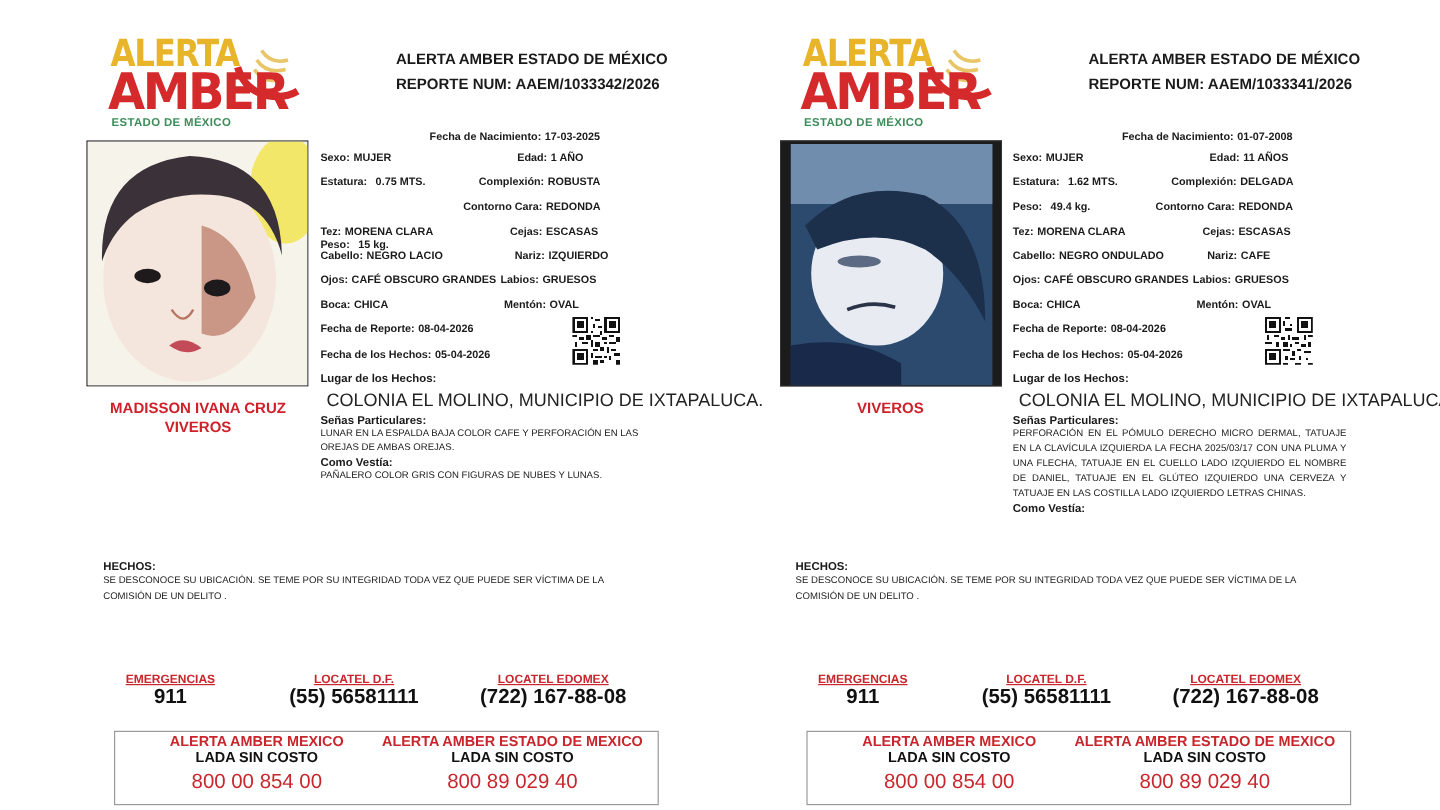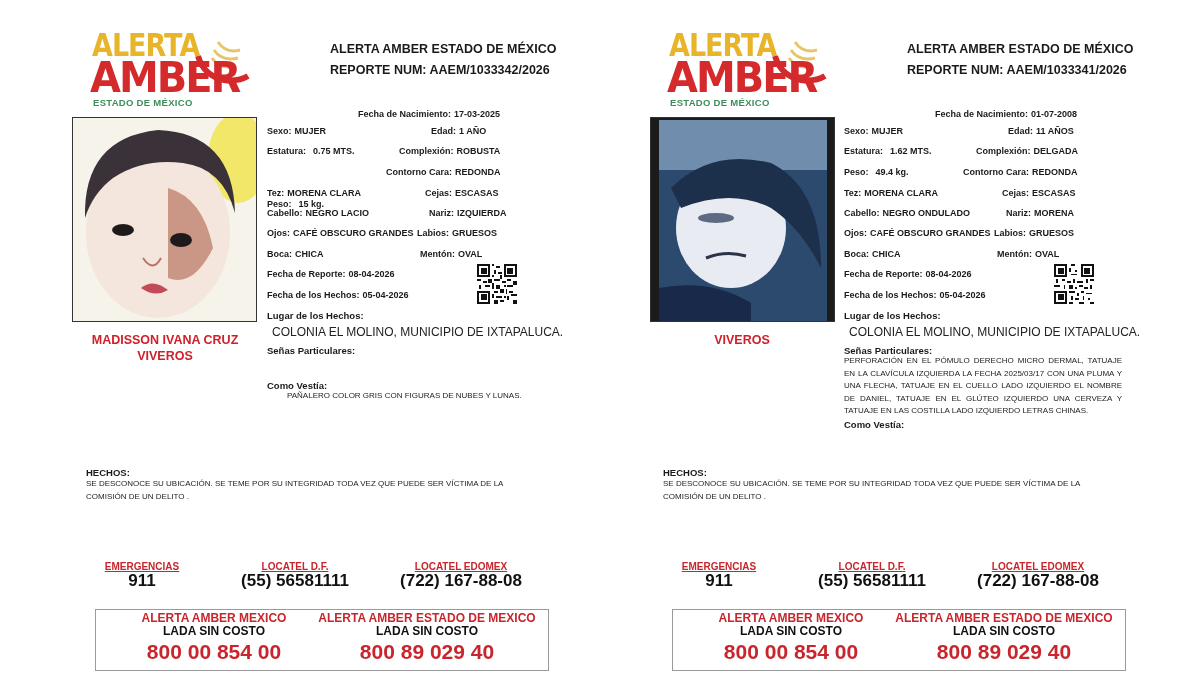--- a/index.html
+++ b/index.html
@@ -31,34 +31,34 @@
 
   .field { position: absolute; font-size: 9px; font-weight: bold; white-space: nowrap; color: #1a1a1a; }
   .field .lbl { }
   .field .val { margin-left: 3px; }
 
   .qr { position: absolute; left: 437px; top: 252px; width: 40px; height: 40px; }
 
   .section-label { position: absolute; font-size: 9.5px; font-weight: bold; color: #1a1a1a; }
   .section-text { position: absolute; font-size: 8px; color: #222; line-height: 12px; text-transform: uppercase; }
   .section-text.j { text-align: justify; text-align-last: left; }
-  .lugar-val { position: absolute; font-size: 12px; color: #222; white-space: nowrap; }
+  .lugar-val { position: absolute; font-size: 15px; color: #222; white-space: nowrap; }
 
   .hechos-label { position: absolute; left: 46px; top: 455px; font-size: 9.5px; font-weight: bold; }
   .hechos-text { position: absolute; left: 46px; top: 466px; width: 450px; font-size: 8px; line-height: 12.5px; color: #222; }
 
   .contact { position: absolute; text-align: center; }
   .contact .c-lbl { color: #c8262c; font-weight: bold; font-size: 10px; white-space: nowrap; text-decoration: underline; }
   .contact .c-num { color: #111; font-weight: bold; font-size: 17px; white-space: nowrap; line-height: 18px; }
 
   .hotline-box { position: absolute; left: 55px; top: 597px; width: 454px; height: 62px; border: 1px solid #9a9a9a; }
   .hl { position: absolute; top: 2px; text-align: center; }
   .hl .h-title { color: #c8262c; font-weight: bold; font-size: 12px; white-space: nowrap; line-height: 13px; }
   .hl .h-sub { color: #111; font-weight: bold; font-size: 12px; white-space: nowrap; line-height: 13px; }
-  .hl .h-num { color: #c8262c; font-weight: bold; font-size: 21px; white-space: nowrap; line-height: 28px; }
+  .hl .h-num { color: #c8262c; font-weight: normal; font-size: 17px; white-space: nowrap; line-height: 28px; }
 </style>
 </head>
 <body>
 
 <div class="poster left">
   <div class="logo">
     <svg width="60" height="60" viewBox="0 0 60 60">
       <path d="M8 20 Q14 40 34 44 Q48 46 58 40" stroke="#d42a2c" stroke-width="6" fill="none"></path>
       <path d="M22 22 Q30 34 44 30" stroke="#e8c566" stroke-width="3" fill="none"></path>
       <path d="M24 14 Q32 26 48 22" stroke="#e8c566" stroke-width="3" fill="none"></path>
@@ -99,21 +99,21 @@
   <div class="field" style="left:227px;top:134px;"><span class="lbl">Estatura:</span><span class="val" style="margin-left:7px">0.75 MTS.</span></div>
   <div class="field" style="left:359px;top:134px;"><span class="lbl">Complexión:</span><span class="val">ROBUSTA</span></div>
 
   <div class="field" style="left:227px;top:155px;margin-top:32px;"><span class="lbl">Peso:</span><span class="val" style="margin-left:7px">15 kg.</span></div>
   <div class="field" style="left:346px;top:155px;"><span class="lbl">Contorno Cara:</span><span class="val">REDONDA</span></div>
 
   <div class="field" style="left:227px;top:176px;"><span class="lbl">Tez:</span><span class="val">MORENA CLARA</span></div>
   <div class="field" style="left:385px;top:176px;"><span class="lbl">Cejas:</span><span class="val">ESCASAS</span></div>
 
   <div class="field" style="left:227px;top:196px;"><span class="lbl">Cabello:</span><span class="val">NEGRO LACIO</span></div>
-  <div class="field" style="left:389px;top:196px;"><span class="lbl">Nariz:</span><span class="val">IZQUIERDA</span></div>
+  <div class="field" style="left:389px;top:196px;"><span class="lbl">Nariz:</span><span class="val">IZQUIERDO</span></div>
 
   <div class="field" style="left:227px;top:216px;"><span class="lbl">Ojos:</span><span class="val">CAFÉ OBSCURO GRANDES</span></div>
   <div class="field" style="left:375px;top:216px;background:#fff;padding-left:2px;"><span class="lbl">Labios:</span><span class="val">GRUESOS</span></div>
 
   <div class="field" style="left:227px;top:237px;"><span class="lbl">Boca:</span><span class="val">CHICA</span></div>
   <div class="field" style="left:380px;top:237px;"><span class="lbl">Mentón:</span><span class="val">OVAL</span></div>
 
   <div class="field" style="left:227px;top:257px;"><span class="lbl">Fecha de Reporte:</span><span class="val">08-04-2026</span></div>
   <div class="field" style="left:227px;top:278px;"><span class="lbl">Fecha de los Hechos:</span><span class="val">05-04-2026</span></div>
 
@@ -121,23 +121,24 @@
     <svg width="40" height="40" viewBox="0 0 21 21" shape-rendering="crispEdges">
       <rect width="21" height="21" fill="#fff"></rect>
       <path fill="#111" d="M0 0h7v7H0zM1 1v5h5V1zM2 2h3v3H2zM14 0h7v7h-7zM15 1v5h5V1zM16 2h3v3h-3zM0 14h7v7H0zM1 15v5h5v-5zM2 16h3v3H2zM8 0h1v1H8zM10 1h2v1h-2zM9 3h1v2H9zM11 4h2v1h-2zM8 6h1v1H8zM12 6h1v2h-1zM0 8h2v1H0zM3 9h2v1H3zM6 8h2v2H6zM9 8h3v1H9zM13 9h2v1h-2zM16 8h2v1h-2zM19 9h2v2h-2zM1 11h1v2H1zM4 11h3v1H4zM8 10h1v3H8zM10 11h2v2h-2zM14 11h1v1h-1zM16 11h3v1h-3zM9 14h2v1H9zM12 13h2v2h-2zM15 13h1v3h-1zM17 14h2v1h-2zM8 16h1v2H8zM10 17h3v1h-3zM14 17h1v1h-1zM16 17h1v2h-1zM18 16h3v1h-3zM9 19h2v2H9zM12 19h2v1h-2zM19 19h2v2h-2z"></path>
     </svg>
   </div>
 
   <div class="section-label" style="left:227px;top:298px;">Lugar de los Hechos:</div>
   <div class="lugar-val" style="left:232px;top:313px;">COLONIA EL MOLINO, MUNICIPIO DE IXTAPALUCA.</div>
 
   <div class="section-label" style="left:227px;top:333px;">Señas Particulares:</div>
+  <div class="section-text" style="left:227px;top:343px;width:275px;">LUNAR EN LA ESPALDA BAJA COLOR CAFE Y PERFORACIÓN EN LAS OREJAS DE AMBAS OREJAS.</div>
 
   <div class="section-label" style="left:227px;top:368px;">Como Vestía:</div>
-  <div class="section-text" style="left:227px;top:378px;width:280px;margin-left:20px;">PAÑALERO COLOR GRIS CON FIGURAS DE NUBES Y LUNAS.</div>
+  <div class="section-text" style="left:227px;top:378px;width:280px;">PAÑALERO COLOR GRIS CON FIGURAS DE NUBES Y LUNAS.</div>
 
   <div class="hechos-label">HECHOS:</div>
   <div class="hechos-text">SE DESCONOCE SU UBICACIÓN. SE TEME POR SU INTEGRIDAD TODA VEZ QUE PUEDE SER VÍCTIMA DE LA COMISIÓN DE UN DELITO .</div>
 
   <div class="contact" style="left:56px;top:549px;width:92px;">
     <div class="c-lbl">EMERGENCIAS</div>
     <div class="c-num">911</div>
   </div>
   <div class="contact" style="left:190px;top:549px;width:130px;">
     <div class="c-lbl">LOCATEL D.F.</div>
@@ -203,21 +204,21 @@
   <div class="field" style="left:227px;top:134px;"><span class="lbl">Estatura:</span><span class="val" style="margin-left:7px">1.62 MTS.</span></div>
   <div class="field" style="left:359px;top:134px;"><span class="lbl">Complexión:</span><span class="val">DELGADA</span></div>
 
   <div class="field" style="left:227px;top:155px;"><span class="lbl">Peso:</span><span class="val" style="margin-left:7px">49.4 kg.</span></div>
   <div class="field" style="left:346px;top:155px;"><span class="lbl">Contorno Cara:</span><span class="val">REDONDA</span></div>
 
   <div class="field" style="left:227px;top:176px;"><span class="lbl">Tez:</span><span class="val">MORENA CLARA</span></div>
   <div class="field" style="left:385px;top:176px;"><span class="lbl">Cejas:</span><span class="val">ESCASAS</span></div>
 
   <div class="field" style="left:227px;top:196px;"><span class="lbl">Cabello:</span><span class="val">NEGRO ONDULADO</span></div>
-  <div class="field" style="left:389px;top:196px;"><span class="lbl">Nariz:</span><span class="val">MORENA</span></div>
+  <div class="field" style="left:389px;top:196px;"><span class="lbl">Nariz:</span><span class="val">CAFE</span></div>
 
   <div class="field" style="left:227px;top:216px;"><span class="lbl">Ojos:</span><span class="val">CAFÉ OBSCURO GRANDES</span></div>
   <div class="field" style="left:375px;top:216px;background:#fff;padding-left:2px;"><span class="lbl">Labios:</span><span class="val">GRUESOS</span></div>
 
   <div class="field" style="left:227px;top:237px;"><span class="lbl">Boca:</span><span class="val">CHICA</span></div>
   <div class="field" style="left:380px;top:237px;"><span class="lbl">Mentón:</span><span class="val">OVAL</span></div>
 
   <div class="field" style="left:227px;top:257px;"><span class="lbl">Fecha de Reporte:</span><span class="val">08-04-2026</span></div>
   <div class="field" style="left:227px;top:278px;"><span class="lbl">Fecha de los Hechos:</span><span class="val">05-04-2026</span></div>
 

